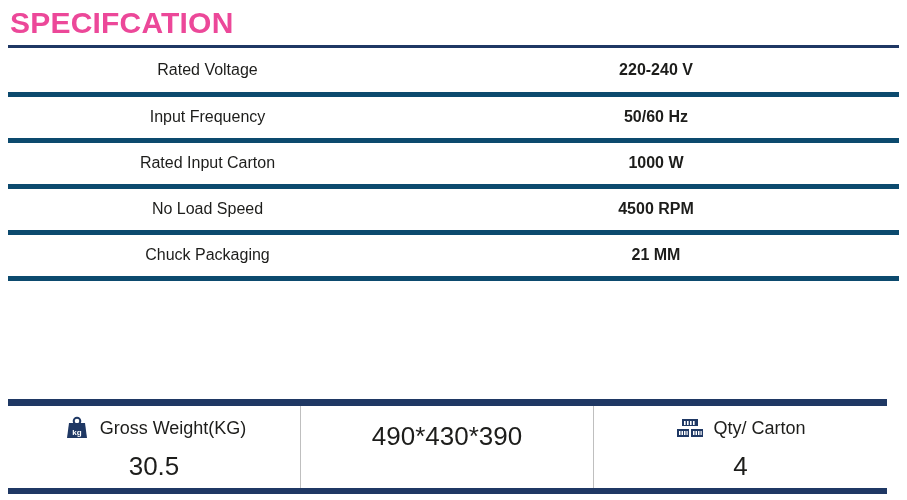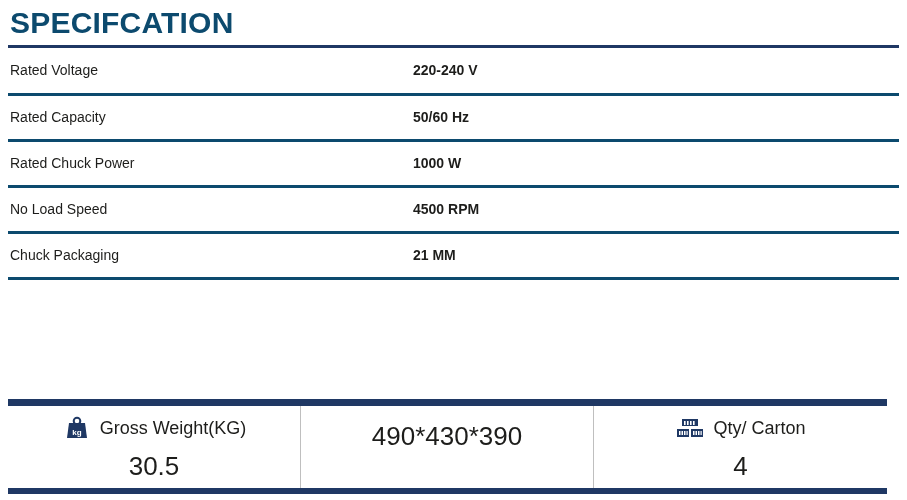--- a/index.html
+++ b/index.html
@@ -20,45 +20,46 @@
     width: 907px;
     height: 500px;
     box-sizing: border-box;
     padding: 0 8px;
   }
 
   
   .title {
     font-size: 30px;
     font-weight: bold;
-    color: #0c4a6e;
+    color: #ec4899;
     letter-spacing: 0.2px;
     padding: 6px 0 6px 2px;
     line-height: 1.1;
   }
   .title-rule {
     height: 3px;
     background: #1f3864;
     width: 100%;
   }
 
   
   .spec-table {
     width: 100%;
     border-collapse: collapse;
     table-layout: fixed;
   }
   .spec-table tr {
     height: 46px;
   }
   .spec-table td {
-    border-bottom: 3px solid #0c4a6e;
-    font-size: 14px;
+    border-bottom: 5px solid #0c4a6e;
+    font-size: 16px;
     vertical-align: middle;
     padding: 0;
+    text-align: center;
   }
   .spec-label {
     width: 395px;
     padding-left: 2px !important;
   }
   .spec-value {
     padding-left: 8px !important;
     font-weight: bold;
   }
 
@@ -120,25 +121,25 @@
   <div class="title">SPECIFCATION</div>
   <div class="title-rule"></div>
 
   <table class="spec-table">
     <tbody>
       <tr>
         <td class="spec-label">Rated Voltage</td>
         <td class="spec-value">220-240 V</td>
       </tr>
       <tr>
-        <td class="spec-label">Rated Capacity</td>
+        <td class="spec-label">Input Frequency</td>
         <td class="spec-value">50/60 Hz</td>
       </tr>
       <tr>
-        <td class="spec-label">Rated Chuck Power</td>
+        <td class="spec-label">Rated Input Carton</td>
         <td class="spec-value">1000 W</td>
       </tr>
       <tr>
         <td class="spec-label">No Load Speed</td>
         <td class="spec-value">4500 RPM</td>
       </tr>
       <tr>
         <td class="spec-label">Chuck Packaging</td>
         <td class="spec-value">21 MM</td>
       </tr>

